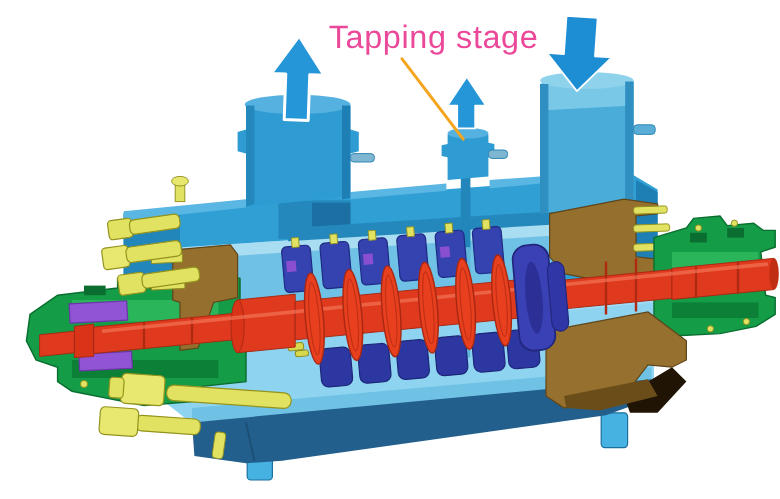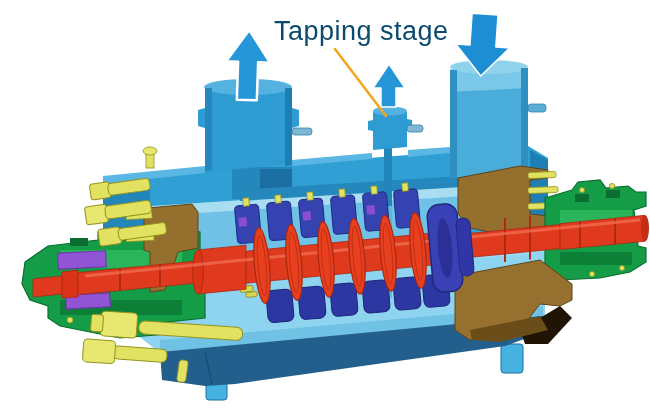--- a/index.html
+++ b/index.html
@@ -10,21 +10,21 @@
     overflow:hidden;
     font-family:"Liberation Sans", sans-serif;
   }
   .stage svg{position:absolute;left:0;top:0;}
   .callout-label{
     position:absolute;
     left:274px;top:16px;
     font-size:27px;
     font-weight:400;
     letter-spacing:0.5px;
-    color:#0c4a6e;
+    color:#ec4899;
     white-space:nowrap;
     user-select:none;
   }
 </style>
 </head>
 <body>
 
 <div class="stage">
 
 <svg width="650" height="416" viewBox="0 0 650 416">

